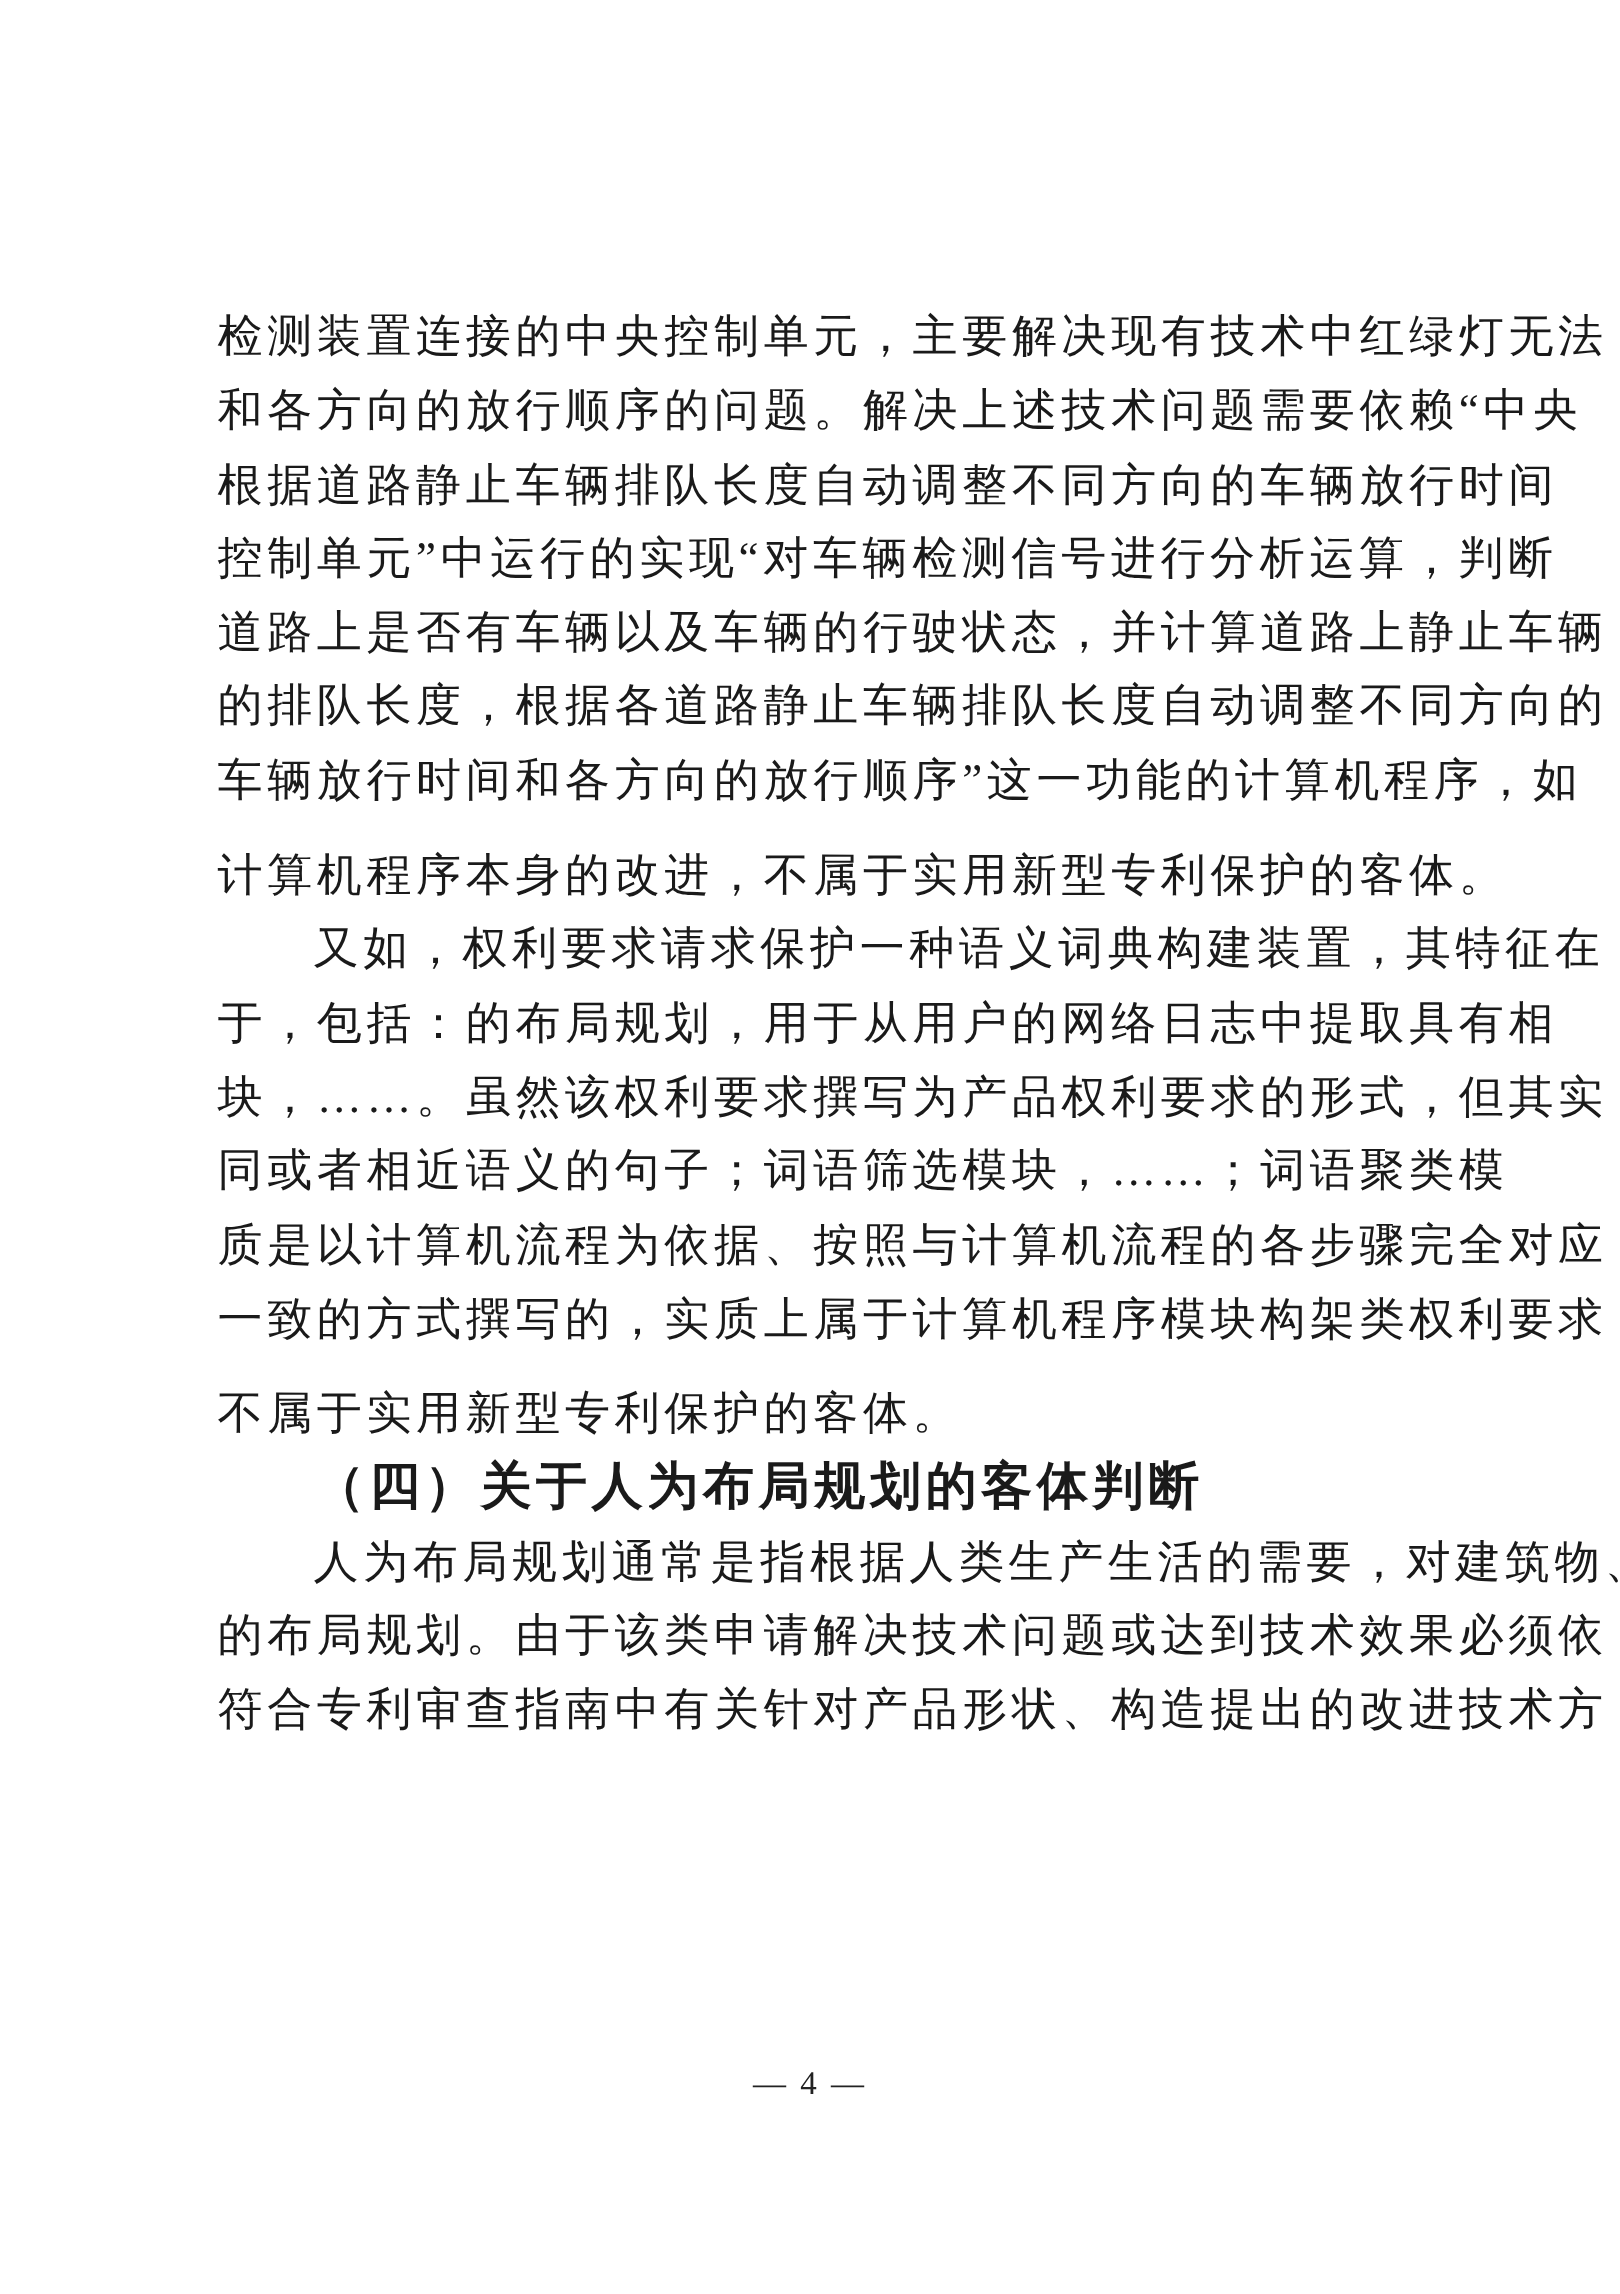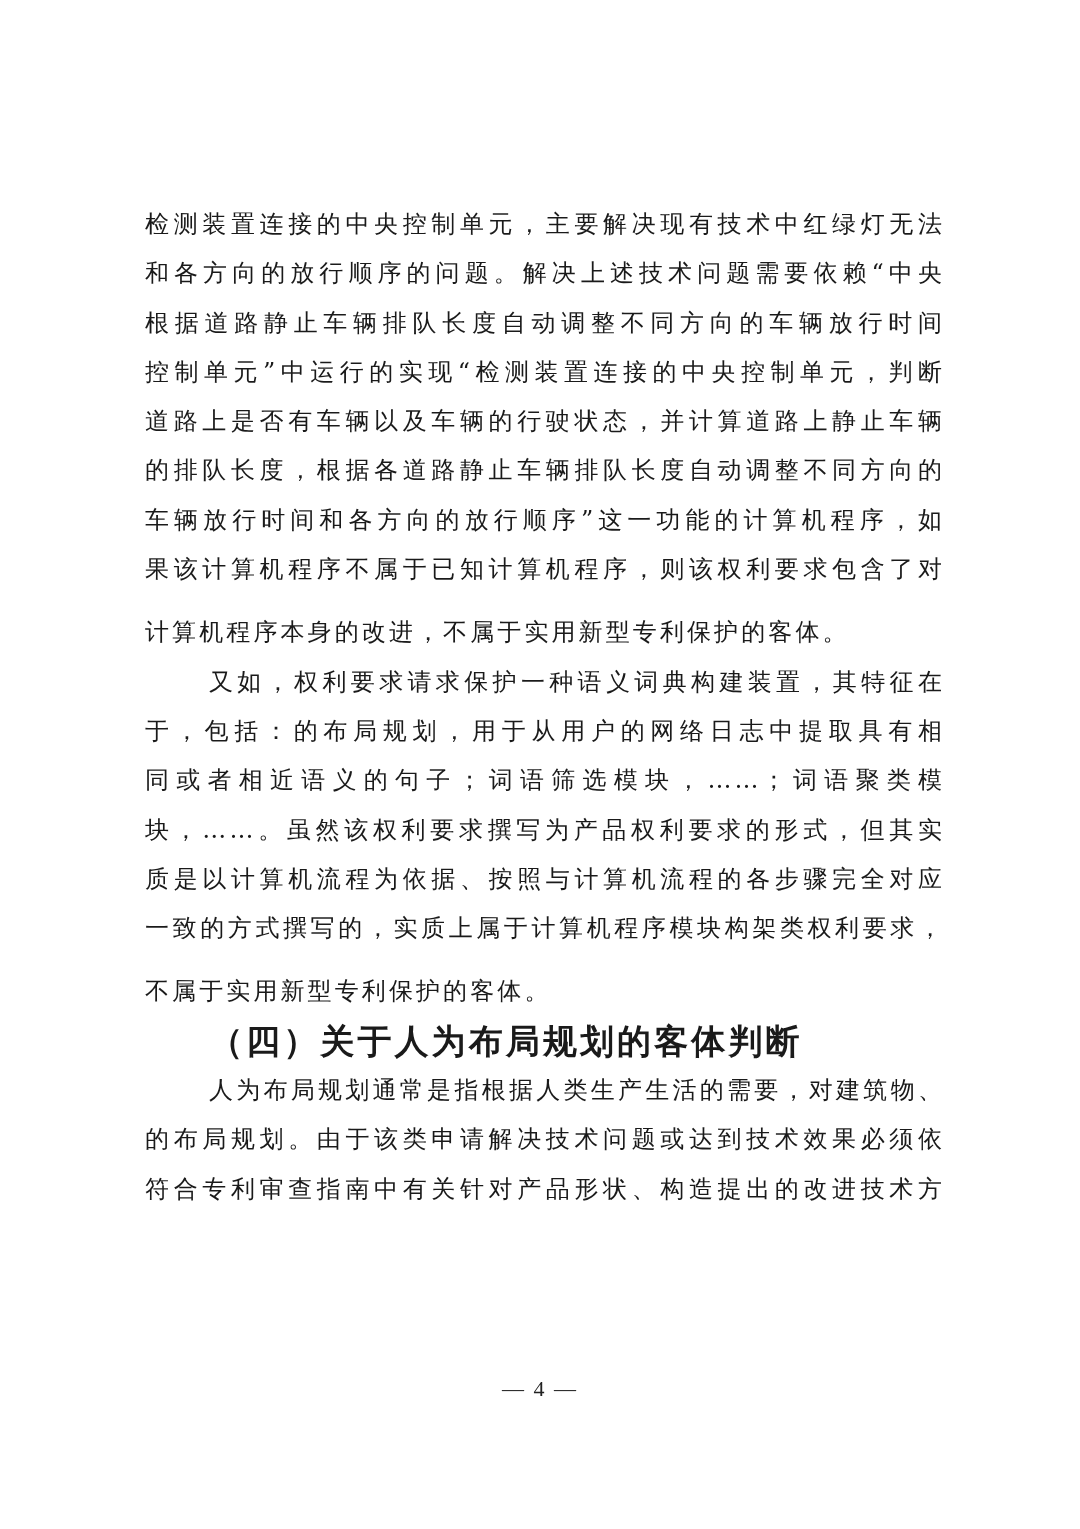--- a/index.html
+++ b/index.html
@@ -25,25 +25,26 @@
     .text-body {
       position: absolute;
       left: 145px;
       top: 200px;
       width: 800px;
     }
     .line {
       display: block;
       height: 49.3px;
       line-height: 49.3px;
-      font-size: 24px;
+      font-size: 30px;
       letter-spacing: 3.1px;
       white-space: nowrap;
       text-align: justify;
       text-align-last: justify;
+      font-family: Liberation Serif, serif;
     }
     .line.last {
       text-align-last: left;
       margin-top: 14px;
     }
     .line.indent {
       padding-left: 64px;
     }
     .line.heading {
       padding-left: 64px;
@@ -66,30 +67,29 @@
     }
   </style>
 </head>
 <body>
 
 <div class="page">
   <div class="text-body">
     <span class="line">检测装置连接的中央控制单元，主要解决现有技术中红绿灯无法</span>
     <span class="line">和各方向的放行顺序的问题。解决上述技术问题需要依赖“中央</span>
     <span class="line">根据道路静止车辆排队长度自动调整不同方向的车辆放行时间</span>
-    <span class="line">控制单元”中运行的实现“检测装置连接的中央控制单元，判断</span>
+    <span class="line">控制单元”中运行的实现“对车辆检测信号进行分析运算，判断</span>
     <span class="line">道路上是否有车辆以及车辆的行驶状态，并计算道路上静止车辆</span>
     <span class="line">的排队长度，根据各道路静止车辆排队长度自动调整不同方向的</span>
     <span class="line">车辆放行时间和各方向的放行顺序”这一功能的计算机程序，如</span>
-    <span class="line">果该计算机程序不属于已知计算机程序，则该权利要求包含了对</span>
     <span class="line last">计算机程序本身的改进，不属于实用新型专利保护的客体。</span>
     <span class="line indent">又如，权利要求请求保护一种语义词典构建装置，其特征在</span>
     <span class="line">于，包括：的布局规划，用于从用户的网络日志中提取具有相</span>
+    <span class="line">块，……。虽然该权利要求撰写为产品权利要求的形式，但其实</span>
     <span class="line">同或者相近语义的句子；词语筛选模块，……；词语聚类模</span>
-    <span class="line">块，……。虽然该权利要求撰写为产品权利要求的形式，但其实</span>
     <span class="line">质是以计算机流程为依据、按照与计算机流程的各步骤完全对应</span>
     <span class="line">一致的方式撰写的，实质上属于计算机程序模块构架类权利要求，</span>
     <span class="line last">不属于实用新型专利保护的客体。</span>
     <span class="line heading">（四）关于人为布局规划的客体判断</span>
     <span class="line indent">人为布局规划通常是指根据人类生产生活的需要，对建筑物、</span>
     <span class="line">的布局规划。由于该类申请解决技术问题或达到技术效果必须依</span>
     <span class="line">符合专利审查指南中有关针对产品形状、构造提出的改进技术方</span>
   </div>
 
   <div class="page-number">— 4 —</div>

